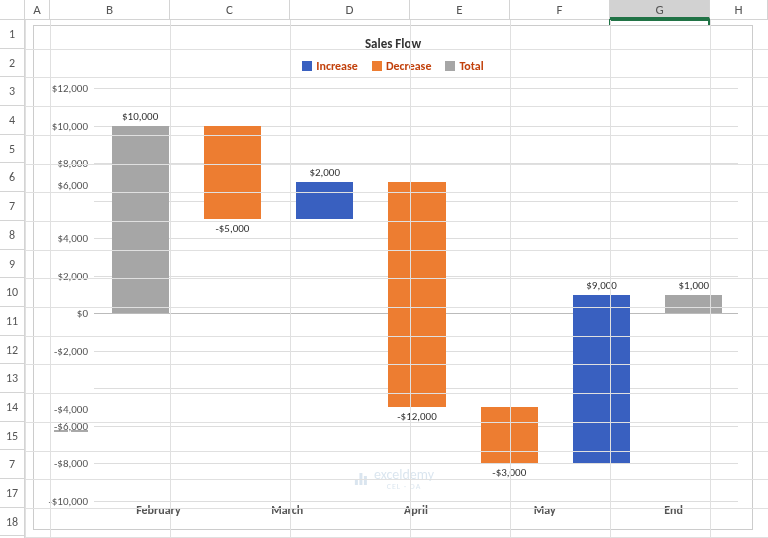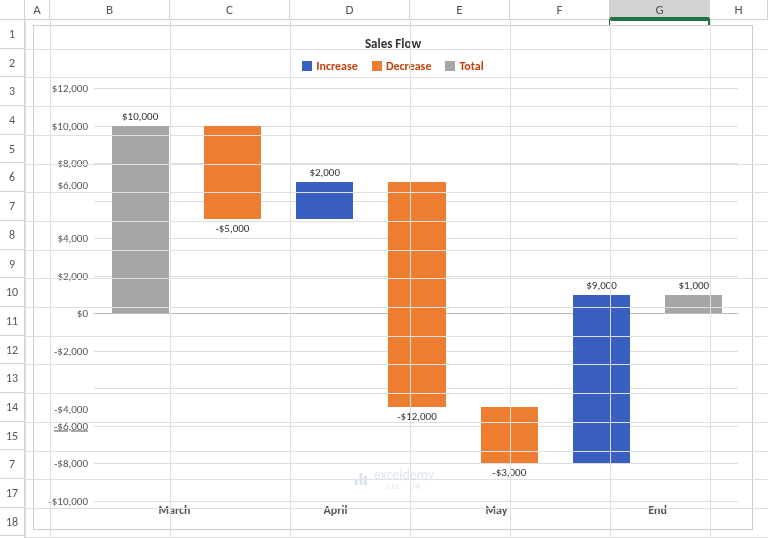--- a/index.html
+++ b/index.html
@@ -120,20 +120,21 @@
           <div class="bar" style="left: 294.391px; top: 93.8636px; width: 57.2171px; height: 225.273px; background: rgb(237, 125, 49);"></div>
           <div class="dl" style="left: 323px; top: 322.136px;">-$12,000</div>
           <div class="bar" style="left: 386.677px; top: 319.136px; width: 57.2171px; height: 56.3182px; background: rgb(237, 125, 49);"></div>
           <div class="dl" style="left: 415.286px; top: 378.455px;">-$3,000</div>
           <div class="bar" style="left: 478.963px; top: 206.5px; width: 57.2171px; height: 168.955px; background: rgb(57, 96, 192);"></div>
           <div class="dl" style="left: 507.571px; top: 190.5px;">$9,000</div>
           <div class="bar" style="left: 571.249px; top: 206.5px; width: 57.2171px; height: 18.7727px; background: rgb(166, 166, 166);"></div>
           <div class="dl" style="left: 599.857px; top: 190.5px;">$1,000</div>
         </div>
       <div class="xax" id="xax">
+          <div class="xt">February</div>
           <div class="xt">March</div>
           <div class="xt">April</div>
           <div class="xt">May</div>
           <div class="xt">End</div>
         </div>
       <div class="wm">
         <svg viewBox="0 0 24 24">
             <path d="M4 20h4v-8H4v8zm6 0h4V4h-4v16zm6 0h4v-12h-4v12z"></path>
           </svg>
         <div>

